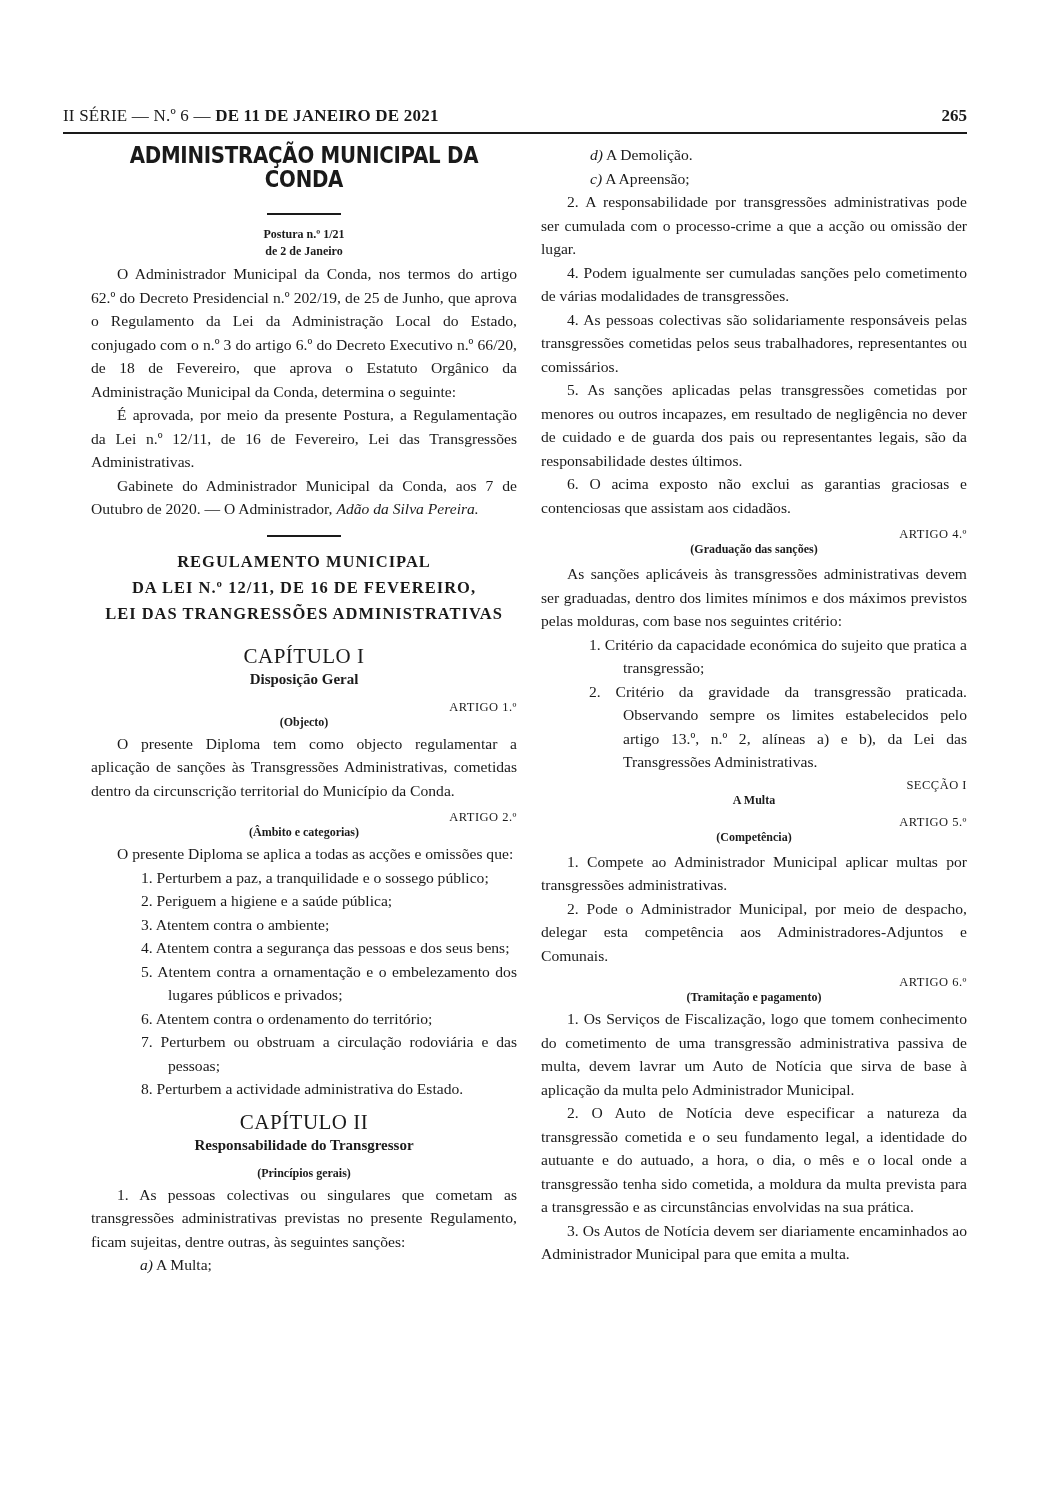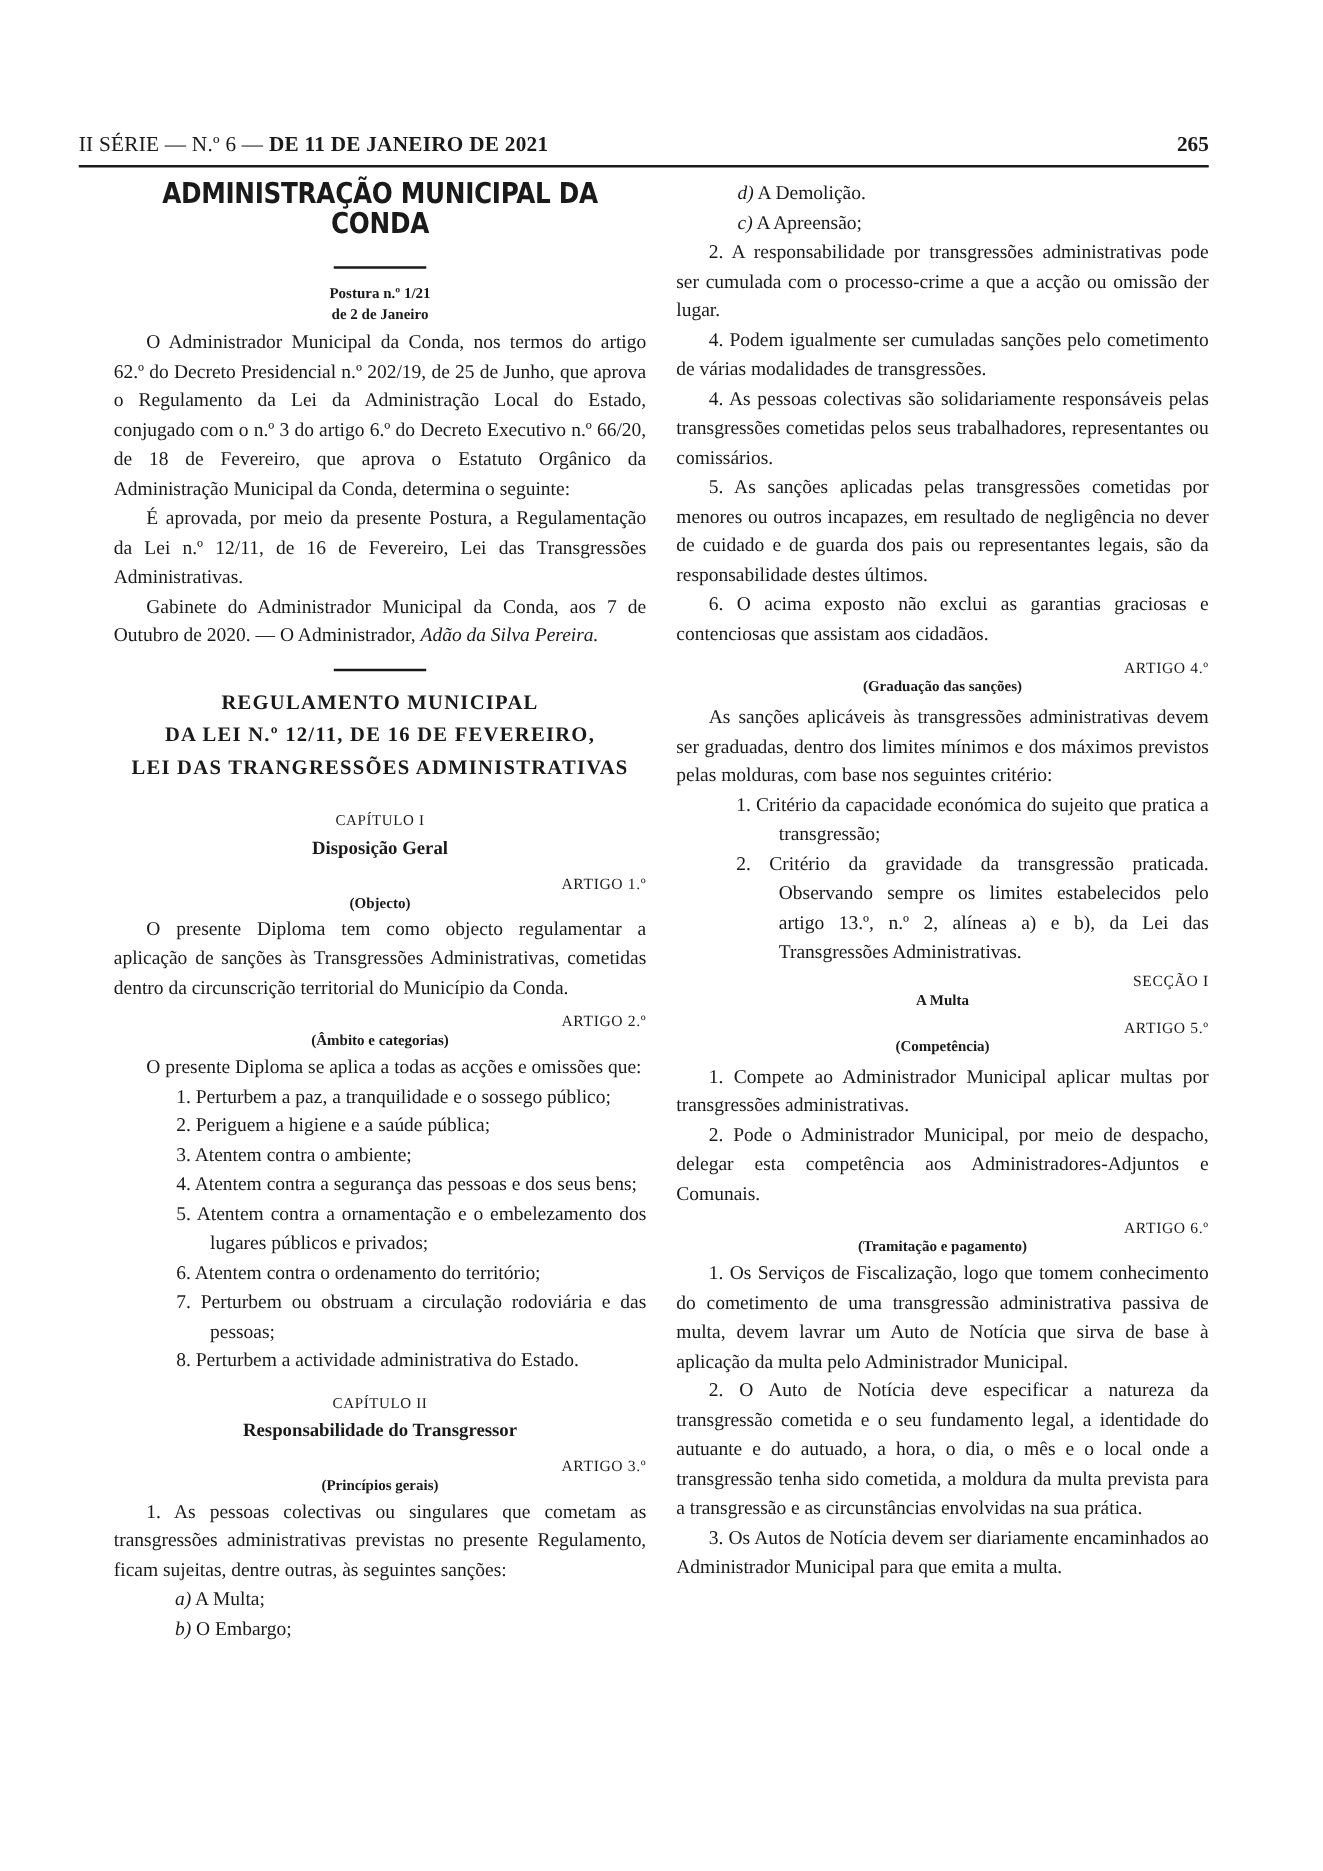--- a/index.html
+++ b/index.html
@@ -13,21 +13,21 @@
   .col.left { left:91px; width:426px; }
   .col.right { left:541px; width:426px; top:143px; }
   .org { font-family:"DejaVu Sans","Liberation Sans",sans-serif; font-weight:bold; font-size:23px;
          text-align:center; letter-spacing:-0.3px; margin:4px -14px 0 -14px; transform:scaleX(0.86); }
   .rule { width:74px; height:2px; background:#1a1a1a; margin:0 auto; }
   .center { text-align:center; }
   .bold { font-weight:bold; }
   .small { font-size:12px; line-height:14px; }
   .p { text-align:justify; text-indent:26px; margin:0; }
   .heading-big { font-size:16.5px; font-weight:bold; letter-spacing:1px; line-height:26px; text-align:center; }
-  .cap { font-size:12px; letter-spacing:0.5px; text-align:center; }
+  .cap { font-size:21px; letter-spacing:0.5px; text-align:center; }
   .art { font-size:12.5px; letter-spacing:0.5px; text-align:right; line-height:15px; }
   .list { margin:0; padding:0; list-style:none; }
   .list li { padding-left:76px; text-indent:-27px; margin-left:0; }
   .list.alpha li { padding-left:49px; text-indent:0; }
   .list.crit li { padding-left:82px; text-indent:-34px; text-align:justify; }
   .list.items li { padding-left:77px; text-indent:-27px; text-align:justify; }
   i { font-style:italic; }
 </style>
 </head>
 <body>
@@ -76,27 +76,25 @@
     <li>4. Atentem contra a segurança das pessoas e dos seus bens;</li>
     <li>5. Atentem contra a ornamentação e o embelezamento dos lugares públicos e privados;</li>
     <li>6. Atentem contra o ordenamento do território;</li>
     <li>7. Perturbem ou obstruam a circulação rodoviária e das pessoas;</li>
     <li>8. Perturbem a actividade administrativa do Estado.</li>
   </ul>
   <div style="height:10px"></div>
   <div class="cap">CAPÍTULO II</div>
   <div class="center bold" style="font-size:15px">Responsabilidade do Transgressor</div>
   <div style="height:8px"></div>
-  <div class="art">ARTIGO 3.º</div>
   <div class="center bold small">(Princípios gerais)</div>
   <div style="height:3px"></div>
   <p class="p">1. As pessoas colectivas ou singulares que cometam as transgressões administrativas previstas no presente Regulamento, ficam sujeitas, dentre outras, às seguintes sanções:</p>
   <ul class="list alpha">
     <li><i>a)</i><span> A Multa;</span></li>
-    <li><i>b)</i><span> O Embargo;</span></li>
   </ul>
 </div>
 
 <div class="col right">
   <ul class="list alpha">
     <li><i>d)</i><span> A Demolição.</span></li>
     <li><i>c)</i><span> A Apreensão;</span></li>
   </ul>
   <p class="p">2. A responsabilidade por transgressões administrativas pode ser cumulada com o processo-crime a que a acção ou omissão der lugar.</p>
   <p class="p">4. Podem igualmente ser cumuladas sanções pelo cometimento de várias modalidades de transgressões.</p>

